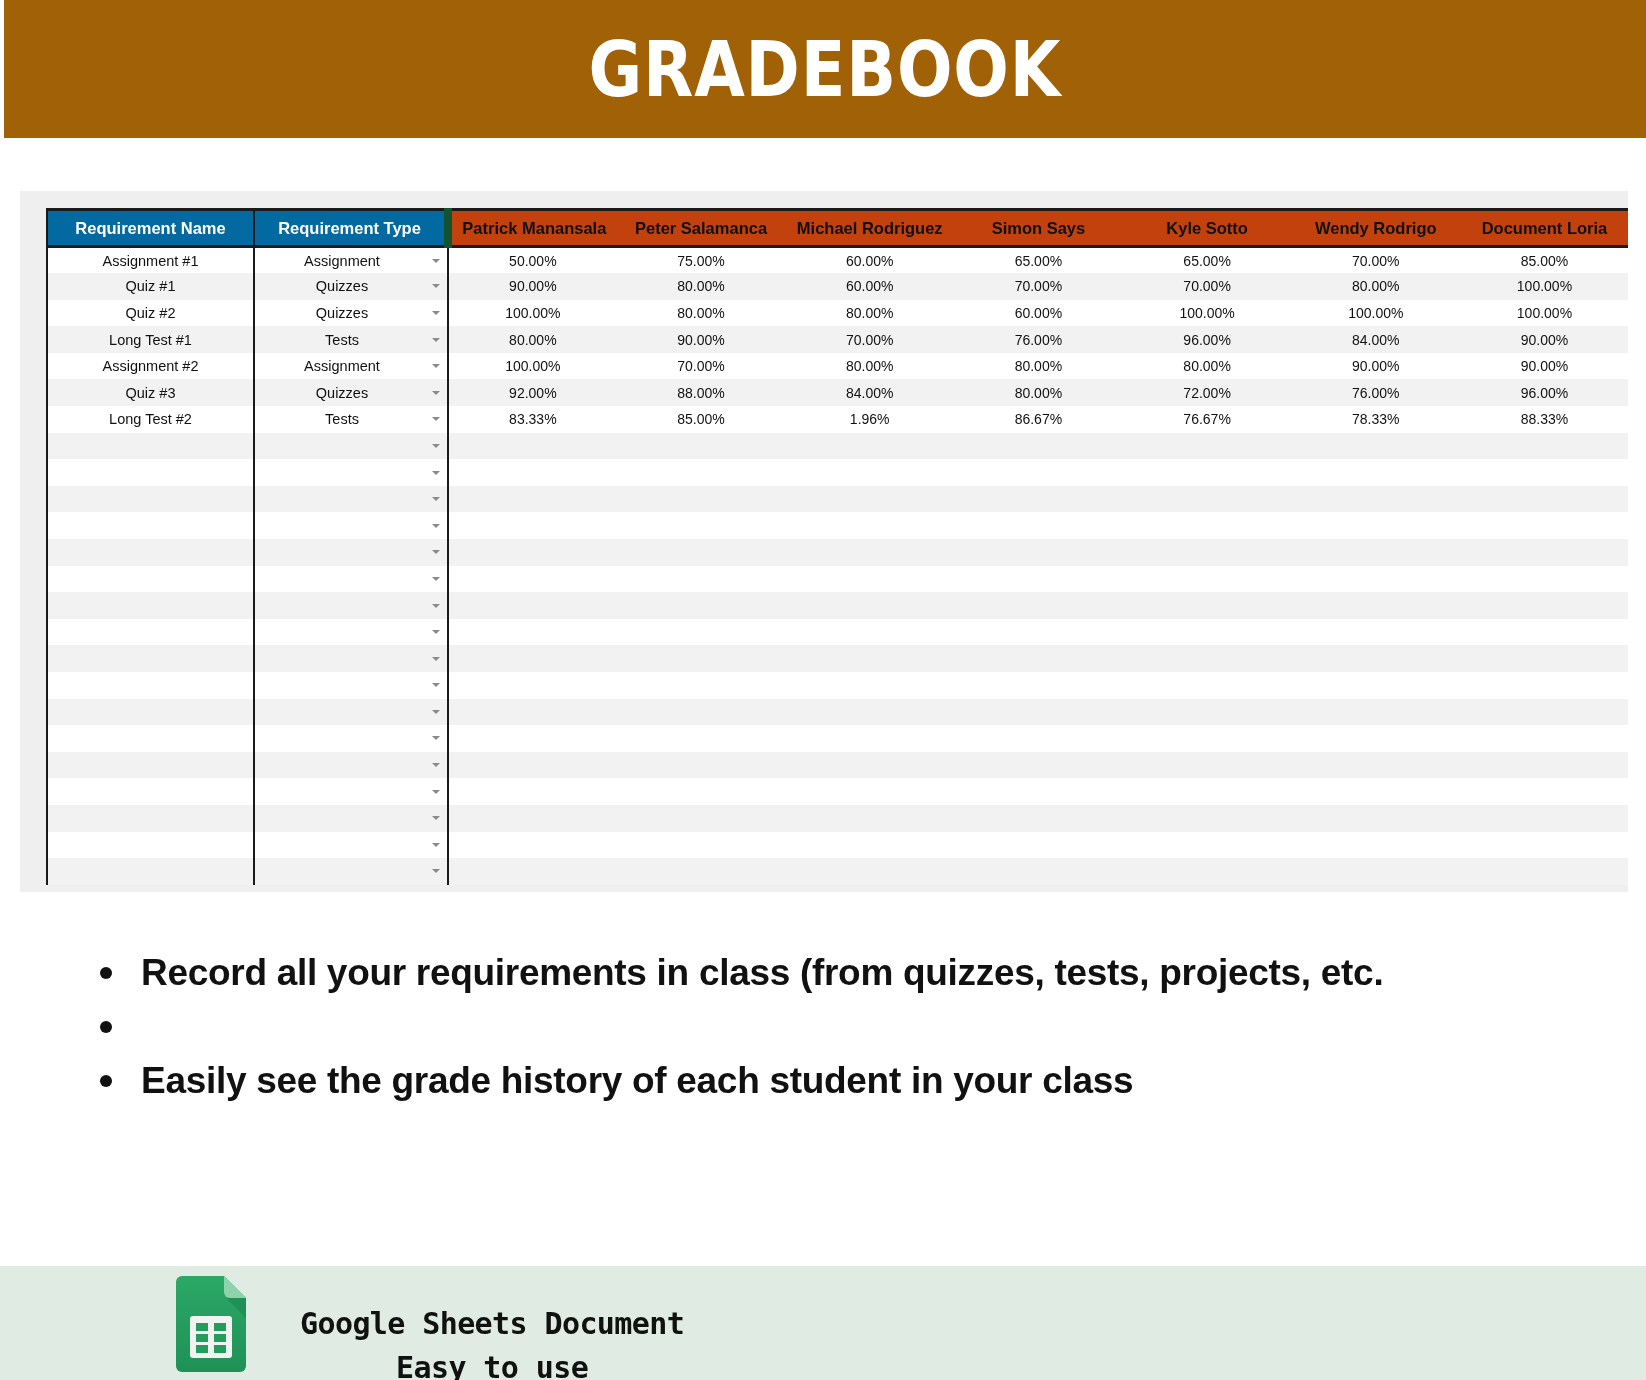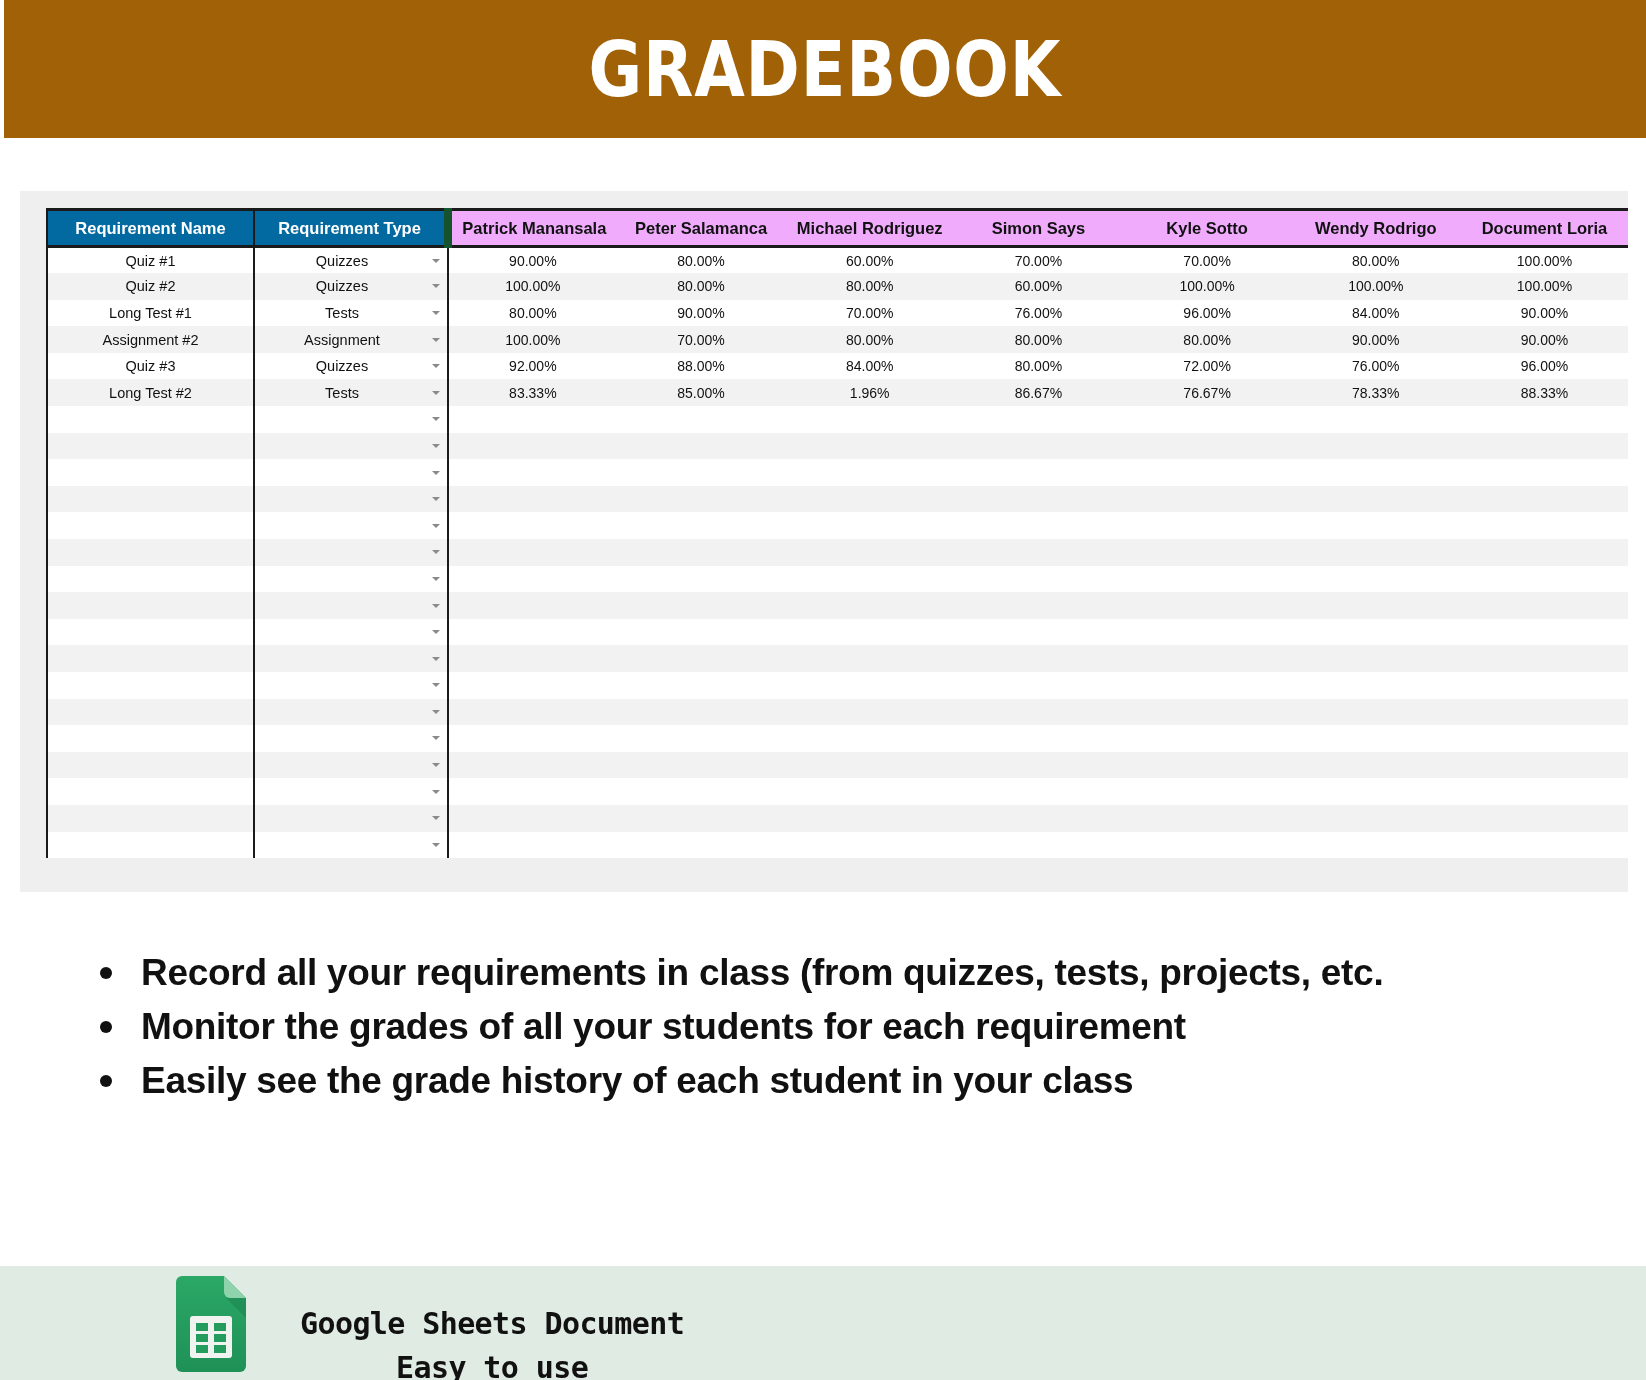--- a/index.html
+++ b/index.html
@@ -28,21 +28,21 @@
   .grid col.c-name { width: 207px; }
   .grid col.c-type { width: 194px; }
   .grid col.c-stu { width: 168.7px; }
 
   .grid thead th {
     height: 37px; font-size: 16.5px; font-weight: bold; text-align: center;
     border-top: 3px solid #1a1a1a; border-bottom: 3px solid #1a1a1a;
     white-space: nowrap; overflow: hidden;
   }
   .grid thead th.h-dark { background: #0369a1; color: #ffffff; }
-  .grid thead th.h-light { background: #f0abfc; color: #111111; }
+  .grid thead th.h-light { background: #c2410c; color: #111111; }
   .grid thead th.h-name { border-left: 2px solid #1a1a1a; border-right: 2px solid #1a1a1a; }
   .grid thead th.h-type { border-right: 8px solid #14532d; }
 
   .grid tbody td {
     height: 26.6px; font-size: 14px; color: #111111; text-align: center;
     white-space: nowrap; padding: 0; position: relative;
   }
   .grid tbody tr:nth-child(odd) td { background: #ffffff; }
   .grid tbody tr:nth-child(even) td { background: #f2f2f2; }
   .grid tbody td.c-name { border-left: 2px solid #1a1a1a; border-right: 2px solid #1a1a1a; font-size: 14.5px; }
@@ -111,20 +111,31 @@
         <th class="h-light">Peter Salamanca</th>
         <th class="h-light">Michael Rodriguez</th>
         <th class="h-light">Simon Says</th>
         <th class="h-light">Kyle Sotto</th>
         <th class="h-light">Wendy Rodrigo</th>
         <th class="h-light">Document Loria</th>
       </tr>
     </thead>
     <tbody id="grid-body">
         <tr>
+          <td class="c-name">Assignment #1</td>
+          <td class="c-type"><span>Assignment</span><span class="dd-arrow"></span></td>
+          <td>50.00%</td>
+          <td>75.00%</td>
+          <td>60.00%</td>
+          <td>65.00%</td>
+          <td>65.00%</td>
+          <td>70.00%</td>
+          <td>85.00%</td>
+        </tr>
+        <tr>
           <td class="c-name">Quiz #1</td>
           <td class="c-type"><span>Quizzes</span><span class="dd-arrow"></span></td>
           <td>90.00%</td>
           <td>80.00%</td>
           <td>60.00%</td>
           <td>70.00%</td>
           <td>70.00%</td>
           <td>80.00%</td>
           <td>100.00%</td>
         </tr>
@@ -369,21 +380,21 @@
           <td></td>
           <td></td>
           <td></td>
         </tr>
       </tbody>
   </table>
 </div>
 
 <ul class="bullets">
   <li><span class="dot"></span><span>Record all your requirements in class (from quizzes, tests, projects, etc.</span></li>
-  <li><span class="dot"></span><span>Monitor the grades of all your students for each requirement</span></li>
+  <li><span class="dot"></span></li>
   <li><span class="dot"></span><span>Easily see the grade history of each student in your class</span></li>
 </ul>
 
 <div class="footer">
   <svg class="sheets-logo" viewBox="0 0 70 96">
     <defs>
       <linearGradient id="gs" x1="0" y1="0" x2="0" y2="1">
         <stop offset="0" stop-color="#2ba866"></stop>
         <stop offset="1" stop-color="#1f9157"></stop>
       </linearGradient>

